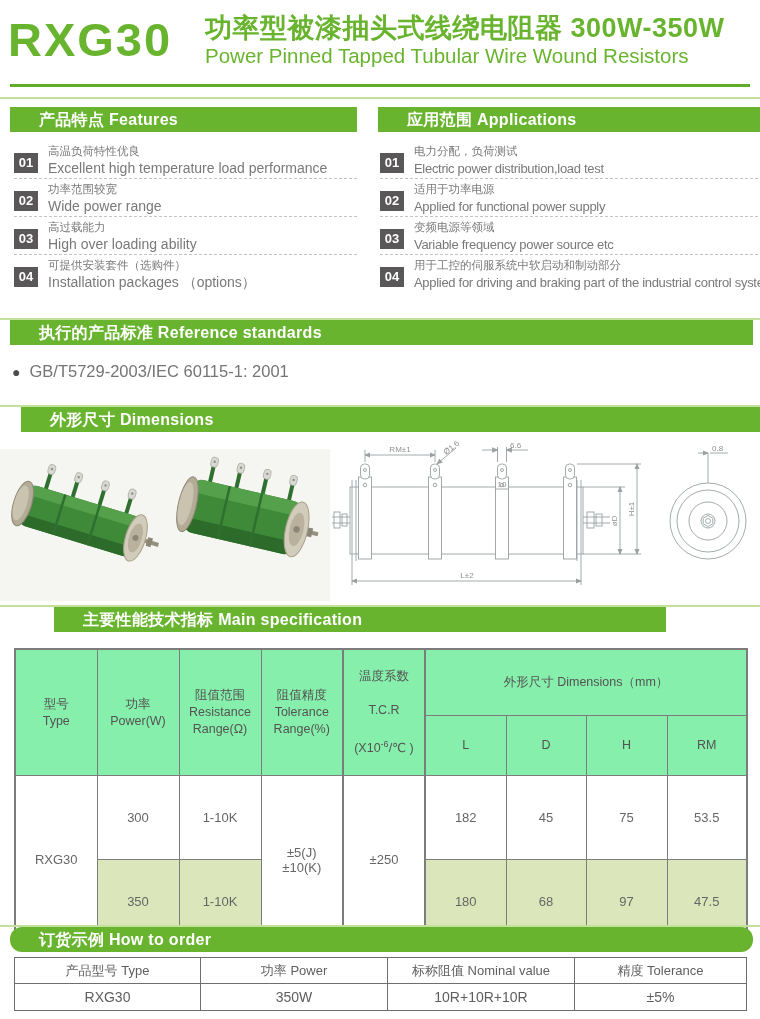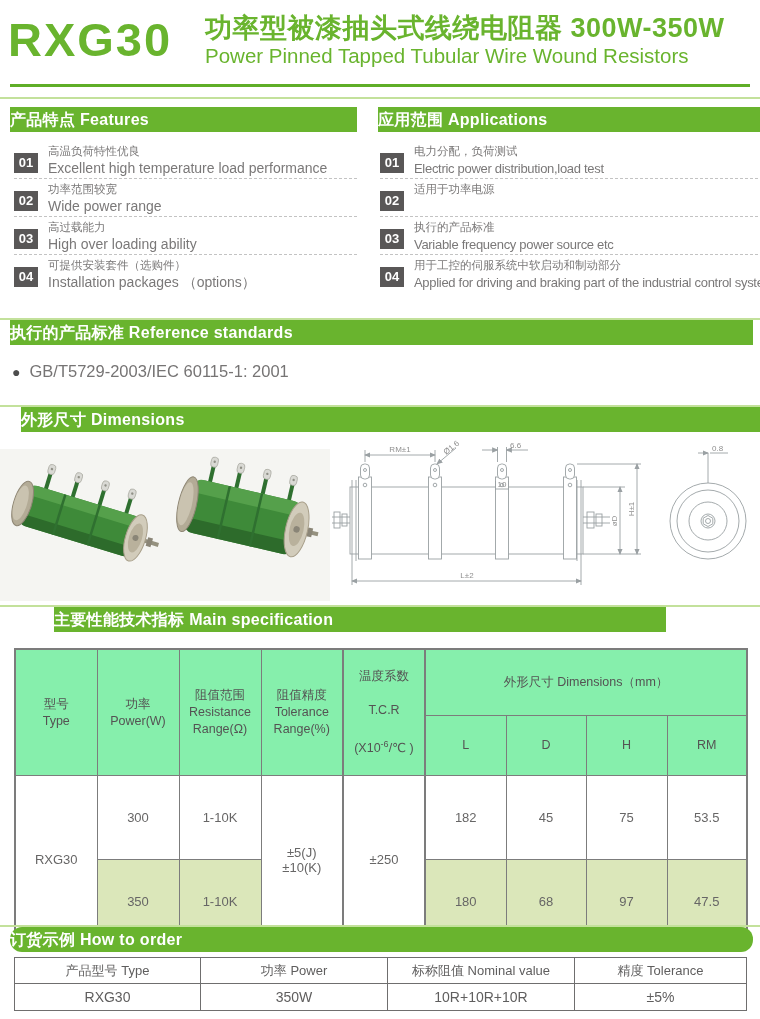--- a/index.html
+++ b/index.html
@@ -8,21 +8,21 @@
 
   
   .model{position:absolute;left:8px;top:12px;font-size:47px;font-weight:bold;color:#69b42e;letter-spacing:2px;}
   .title-zh{position:absolute;left:205px;top:10px;font-size:27px;font-weight:bold;color:#69b42e;letter-spacing:.5px;white-space:nowrap;}
   .title-en{position:absolute;left:205px;top:44px;font-size:20.5px;color:#69b42e;white-space:nowrap;}
   .hdr-divider{position:absolute;left:10px;top:84px;width:740px;height:2.5px;background:#5fae28;}
   .hairline{position:absolute;left:0;width:760px;height:2px;background:#c3e19b;}
 
   
   .bar{position:absolute;height:25px;background:#69b42e;color:#fff;font-size:16px;font-weight:bold;
-       line-height:25px;padding-left:0;box-sizing:border-box;letter-spacing:.3px;white-space:nowrap;}
+       line-height:25px;padding-left:29px;box-sizing:border-box;letter-spacing:.3px;white-space:nowrap;}
 
   
   .col-items{position:absolute;top:141px;}
   .f-item{display:flex;align-items:flex-start;height:38px;box-sizing:border-box;}
   .f-item.dashed{border-bottom:1px dashed #c3c3c3;}
   .numbox{flex:0 0 24px;height:20px;margin-top:12px;background:#595757;color:#fff;font-size:13px;
           font-weight:bold;text-align:center;line-height:20px;}
   .f-text{margin-left:10px;}
   .f-zh{font-size:11.5px;line-height:15px;padding-top:3px;color:#7a7878;white-space:nowrap;}
   .f-en{font-size:14px;line-height:19px;color:#7a7878;white-space:nowrap;}
@@ -105,26 +105,27 @@
       <div class="numbox">01</div>
       <div class="f-text">
           <div class="f-zh">电力分配，负荷测试</div>
       <div class="f-en">Electric power distribution,load test</div>
         </div>
     </div>
     <div class="f-item dashed">
       <div class="numbox">02</div>
       <div class="f-text">
           <div class="f-zh">适用于功率电源</div>
+      <div class="f-en">Applied  for functional power supply</div>
         </div>
     </div>
     <div class="f-item dashed">
       <div class="numbox">03</div>
       <div class="f-text">
-          <div class="f-zh">执行的产品标准</div>
+          <div class="f-zh">变频电源等领域</div>
       <div class="f-en">Variable frequency power source etc</div>
         </div>
     </div>
     <div class="f-item">
       <div class="numbox">04</div>
       <div class="f-text">
           <div class="f-zh">用于工控的伺服系统中软启动和制动部分</div>
       <div class="f-en">Applied for driving and braking part of the industrial control system</div>
         </div>
     </div>

